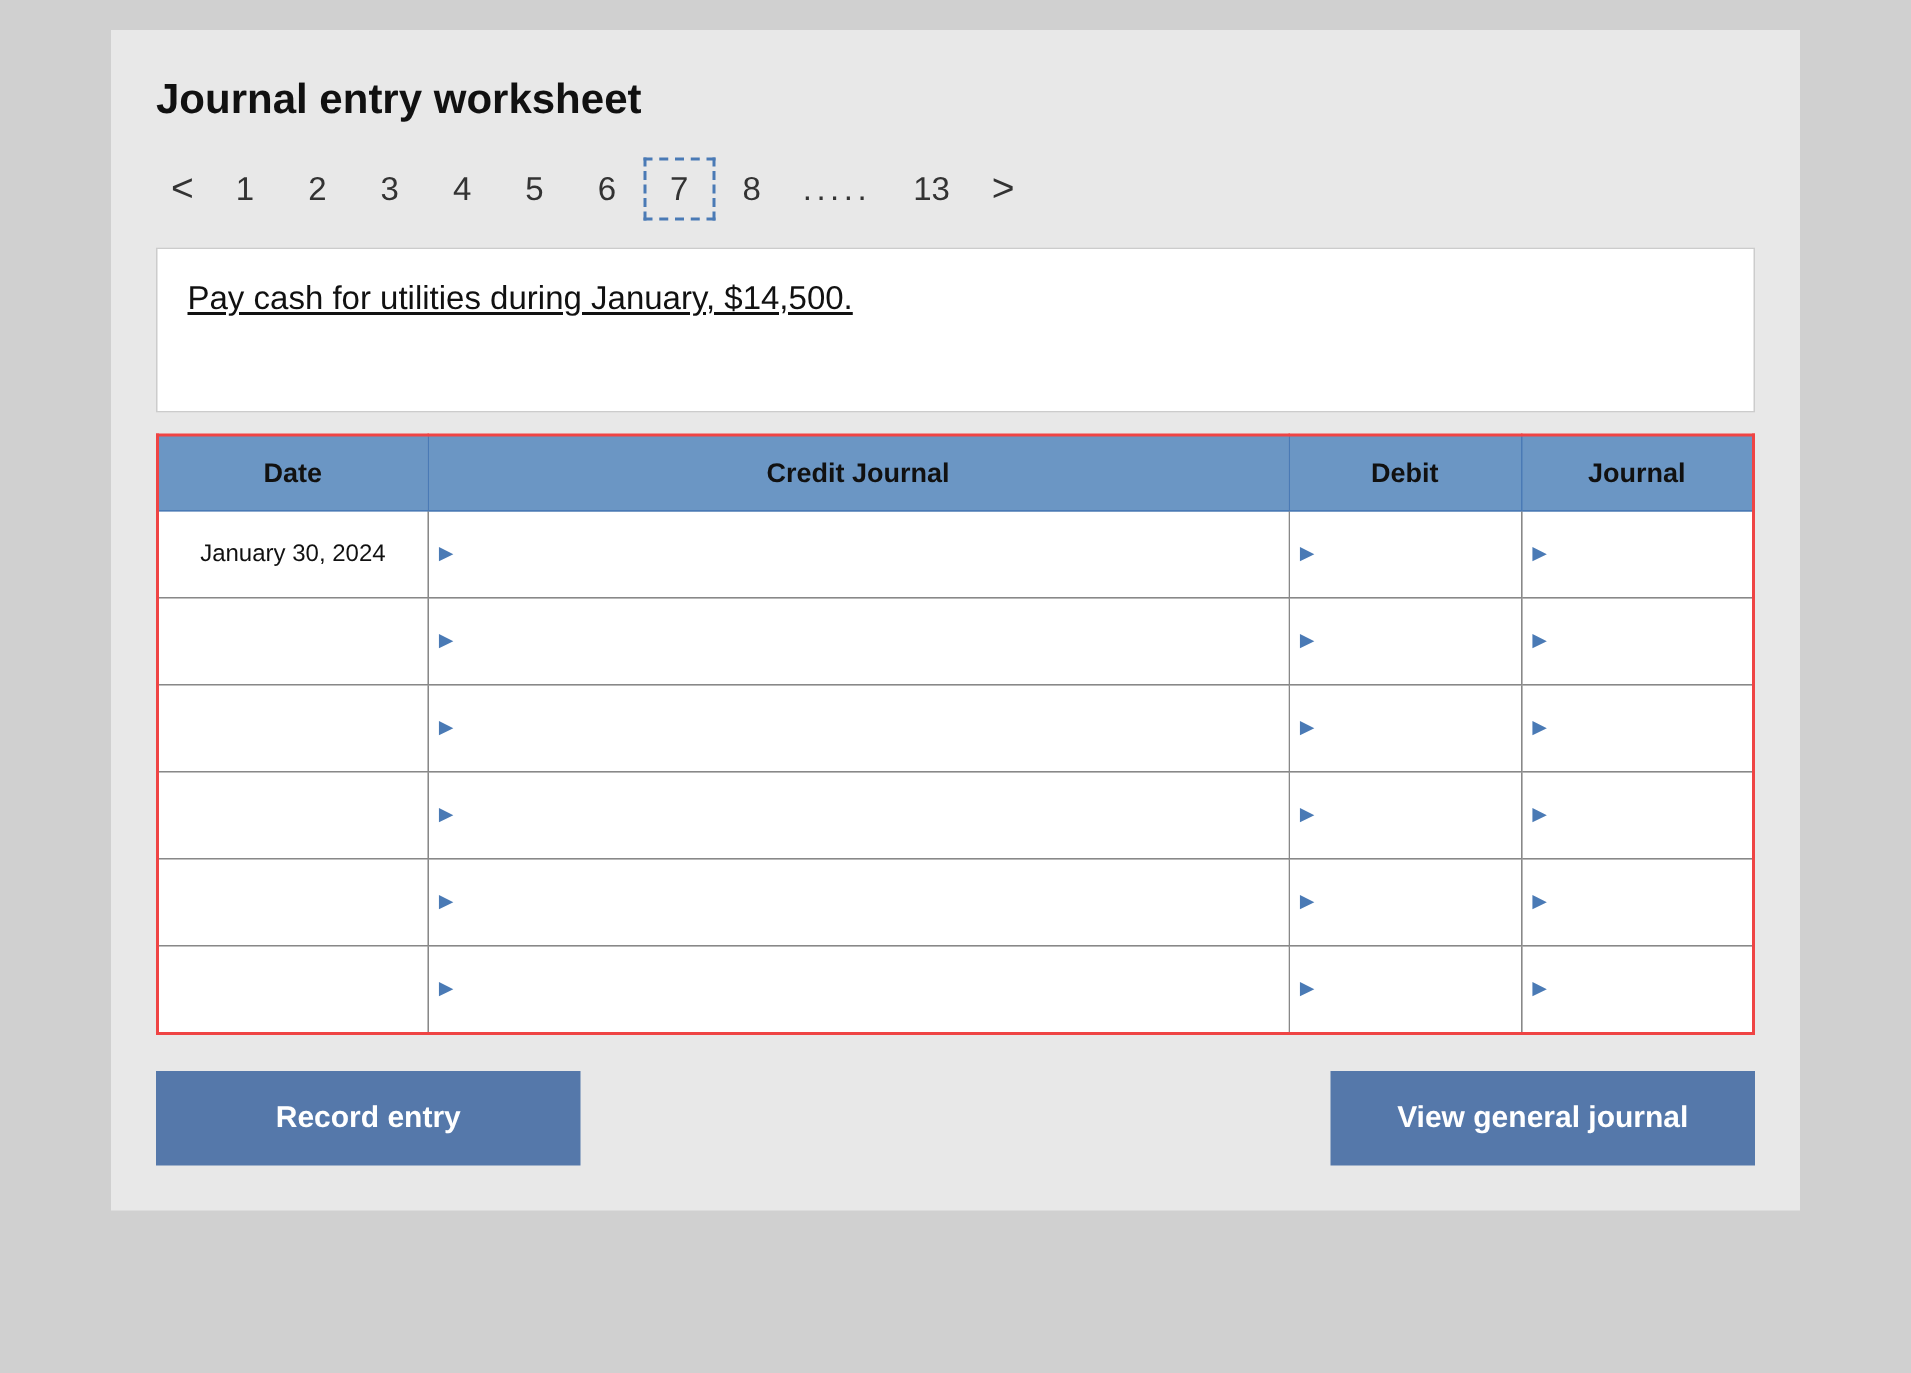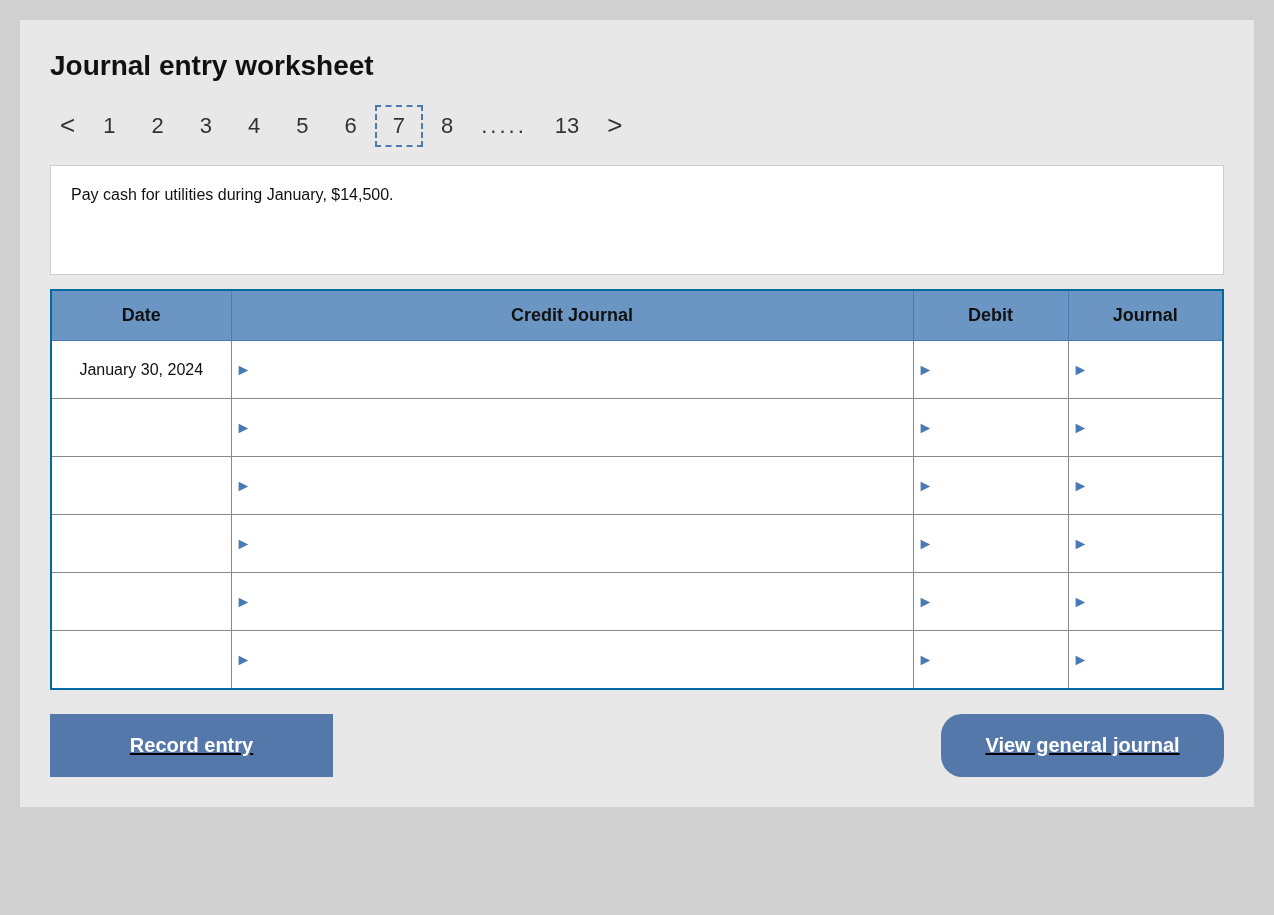--- a/index.html
+++ b/index.html
@@ -9,21 +9,21 @@
       font-family: Arial, sans-serif;
       display: flex;
       justify-content: center;
       align-items: flex-start;
       min-height: 915px;
       padding: 20px;
     }
 
     .container {
       background: #e8e8e8;
-      width: 1234px;
+      width: 1126px;
       padding: 30px 30px 30px 30px;
     }
 
     .page-title {
       font-size: 28px;
       font-weight: 900;
       color: #111;
       margin-bottom: 20px;
     }
 
@@ -66,36 +66,37 @@
     
     .description-box {
       background: #fff;
       border: 1px solid #ccc;
       padding: 20px 20px;
       margin-bottom: 14px;
       min-height: 110px;
     }
 
     .description-text {
-      font-size: 16px;
+      font-size: 22px;
       color: #111;
+      text-decoration: underline;
     }
 
     
     .note-text {
       font-size: 16px;
       color: #b03030;
       margin-bottom: 16px;
     }
 
     
     .journal-table {
       width: 100%;
       border-collapse: collapse;
-      border: 2px solid #0369a1;
+      border: 2px solid #ef4444;
       margin-bottom: 24px;
     }
 
     .journal-table th {
       background: #6b96c4;
       color: #111;
       font-size: 18px;
       font-weight: bold;
       text-align: center;
       padding: 14px 10px;
@@ -157,21 +158,20 @@
       padding: 4px 4px 4px 18px;
       background: transparent;
       text-align: right;
     }
 
     
     .buttons-row {
       display: flex;
       gap: 5px;
       align-items: flex-start;
-      text-decoration: underline;
     }
 
     .btn {
       background: #5578aa;
       color: #fff;
       font-size: 20px;
       font-weight: bold;
       border: none;
       cursor: pointer;
       padding: 20px 30px;
@@ -183,21 +183,20 @@
     }
 
     .btn-clear {
       min-width: 283px;
       margin-left: 72px;
     }
 
     .btn-view {
       min-width: 283px;
       margin-left: auto;
-      border-radius: 21px;
     }
   </style>
 </head>
 <body>
 
 <div class="container">
 
   <div class="page-title">Journal entry worksheet</div>
 
   <div class="pagination">

